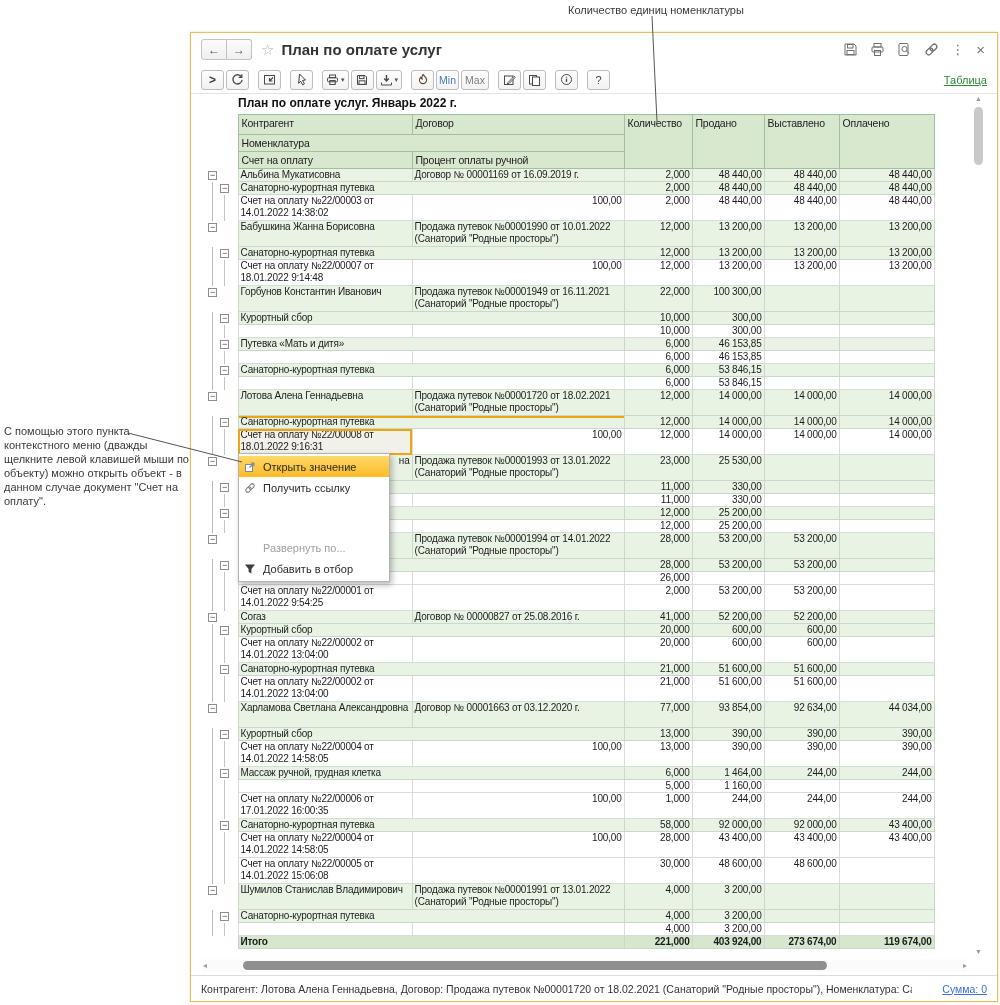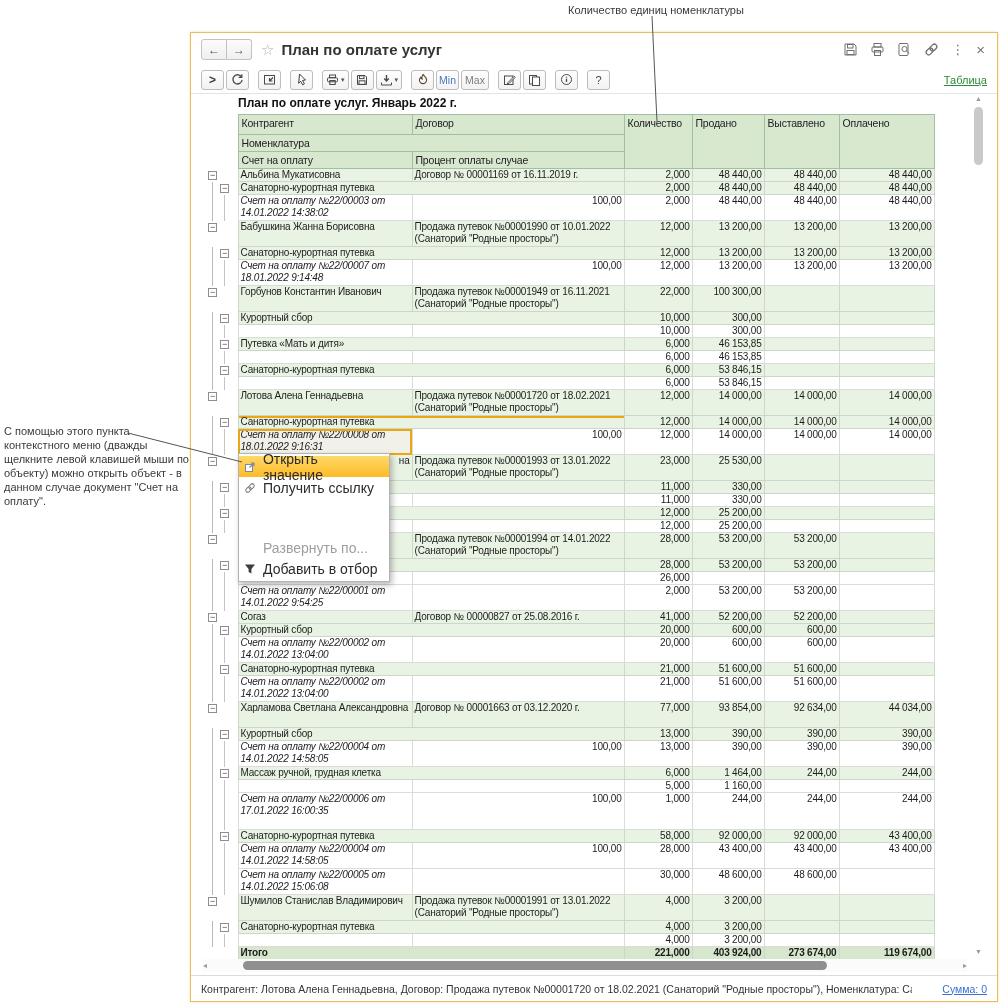--- a/index.html
+++ b/index.html
@@ -44,36 +44,36 @@
     padding:2px 3px;text-align:left;vertical-align:top;}
   table.rpt td{font-size:10px;line-height:12px;vertical-align:top;color:#1c1c1c;padding:0 2px;
     border:1px solid #ccd7cb;overflow:hidden;}
   td.gut,th.gut{border:none !important;background:#fff !important;position:relative;width:32px;padding:0;}
   tr.gr td{background:#e9f3e4;}
   tr.wh td{background:#fff;border-color:#d9ddd8;}
   tr.total td{background:#d6e7ce;font-weight:bold;}
   .num{text-align:right;padding:0 3px 0 2px;white-space:nowrap;}
   .nm-c{padding-left:3px;}
   .nm-n{padding-left:21px;}
-  .nm-a{padding-left:30px;font-style:italic;}
+  .nm-a{padding-left:30px;}
   .dg{padding-left:3px;letter-spacing:-0.3px;}
   .pct{text-align:right;padding-right:3px;}
   .peek{text-align:right;padding-right:2px;}
   .selcell{outline:2px solid #eda612;outline-offset:-2px;background:#f1f1e9 !important;}
   .seltop{box-shadow:inset 0 2px 0 #eda612;}
   
   .l0{position:absolute;left:6px;top:0;bottom:0;border-left:1px solid #b9b9b9;}
   .l1{position:absolute;left:18px;top:0;bottom:0;border-left:1px solid #c4c4c4;}
   .exp{position:absolute;top:2px;width:9px;height:9px;box-sizing:border-box;border:1px solid #8e8e8e;background:#fff;
     font-size:9px;line-height:6px;text-align:center;color:#444;}
   .e0{left:2px;} .e1{left:14px;}
   
   .ctxmenu{position:absolute;left:47px;top:420px;width:150px;background:#fff;border:1px solid #b3b3b3;
     box-shadow:2px 3px 6px rgba(0,0,0,.28);z-index:30;padding:2px 0;}
-  .mi{height:21px;display:flex;align-items:center;font-size:14px;color:#2b2b2b;padding:0 8px 0 5px;}
+  .mi{height:21px;display:flex;align-items:center;font-size:11px;color:#2b2b2b;padding:0 8px 0 5px;}
   .mi .mic{width:19px;display:flex;align-items:center;}
   .mi.hl{background:linear-gradient(#ffd967,#fcbb27);}
   .mi.dis{color:#9e9e9e;margin-top:39px;}
   
   .vscroll{position:absolute;right:12px;top:62px;bottom:46px;width:13px;}
   .vthumb{position:absolute;left:2px;right:2px;top:12px;height:58px;background:#c9c9c9;border-radius:5px;}
   .varr{position:absolute;left:0;right:0;text-align:center;font-size:7px;color:#9a9a9a;}
   .varr.up{top:0;} .varr.dn{bottom:0;}
   .hscroll{position:absolute;left:12px;right:30px;bottom:29px;height:13px;background:#fbfbfb;}
   .hthumb{position:absolute;left:40px;right:140px;top:2px;height:9px;background:#8f8f8f;border-radius:5px;}
@@ -242,30 +242,30 @@
         <th rowspan="3">Количество</th>
         <th rowspan="3">Продано</th>
         <th rowspan="3">Выставлено</th>
         <th rowspan="3">Оплачено</th>
       </tr>
       <tr style="height:17px">
         <th colspan="2">Номенклатура</th>
       </tr>
       <tr style="height:17px">
         <th>Счет на оплату</th>
-        <th>Процент оплаты случае</th>
+        <th>Процент оплаты ручной</th>
       </tr>
     </thead>
     <tbody id="rpt-body">
         <tr class="gr" style="height: 13px;">
           <td class="gut">
             <div class="exp e0">−</div>
           </td>
           <td class="nm-c">Альбина Мукатисовна</td>
-          <td class="dg">Договор № 00001169 от 16.11.2019 г.</td>
+          <td class="dg">Договор № 00001169 от 16.09.2019 г.</td>
           <td class="num">2,000</td>
           <td class="num">48 440,00</td>
           <td class="num">48 440,00</td>
           <td class="num">48 440,00</td>
         </tr>
         <tr class="gr" style="height: 13px;">
           <td class="gut">
             <div class="l0"></div>
             <div class="exp e1">−</div>
           </td>
@@ -645,21 +645,21 @@
             <div class="l0"></div>
             <div class="l1"></div>
           </td>
           <td class="nm-a"></td>
           <td class="pct"></td>
           <td class="num">5,000</td>
           <td class="num">1 160,00</td>
           <td class="num"></td>
           <td class="num"></td>
         </tr>
-        <tr class="wh" style="height: 37px;">
+        <tr class="wh" style="height: 26px;">
           <td class="gut">
             <div class="l0"></div>
             <div class="l1"></div>
           </td>
           <td class="nm-a">Счет на оплату №22/00006 от 17.01.2022 16:00:35</td>
           <td class="pct">100,00</td>
           <td class="num">1,000</td>
           <td class="num">244,00</td>
           <td class="num">244,00</td>
           <td class="num">244,00</td>

